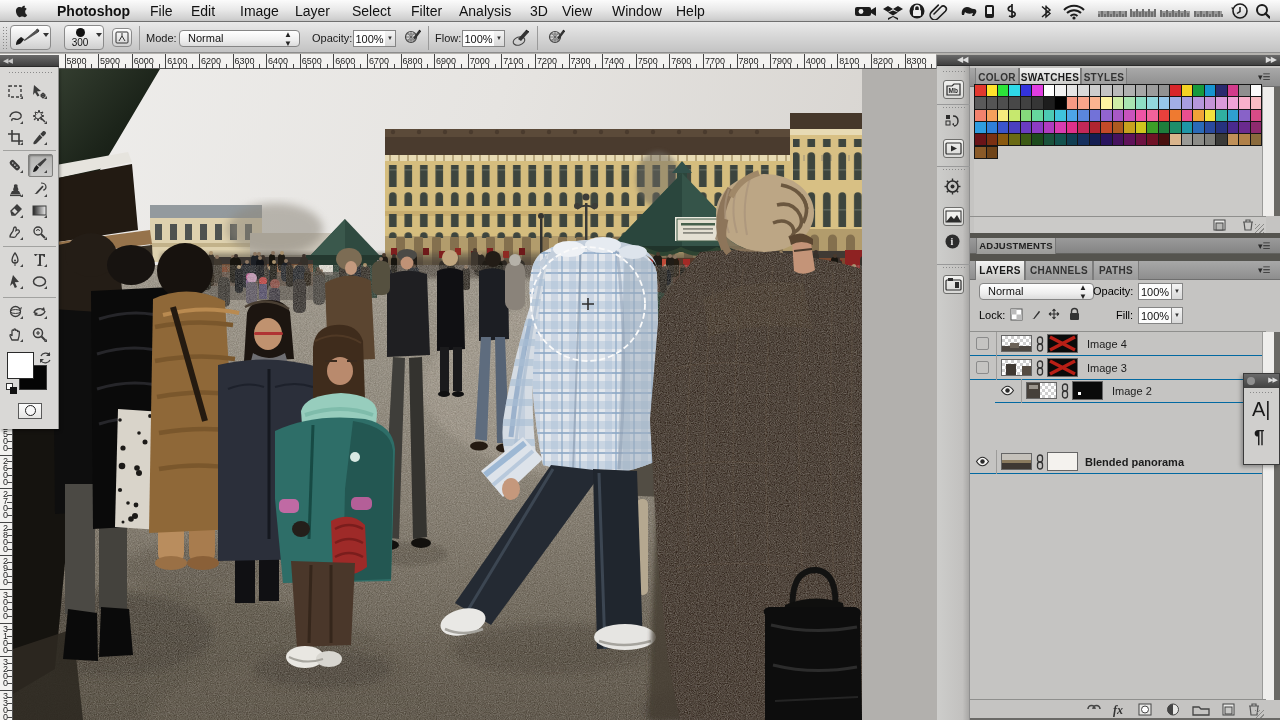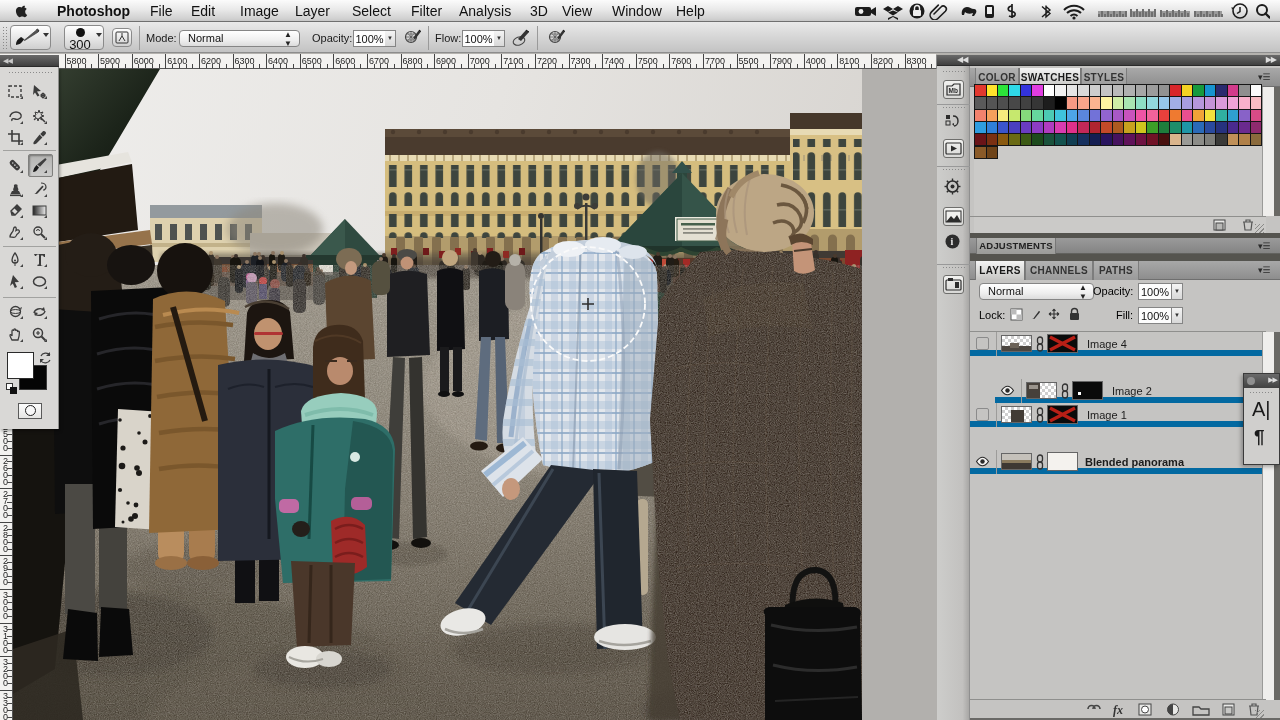--- a/index.html
+++ b/index.html
@@ -43,21 +43,21 @@
  border-left:1px solid #777;border-right:1px solid #777;}
 .tab.off{background:linear-gradient(#b2b2b2,#9a9a9a);border-left:1px solid #7d7d7d;
  border-right:1px solid #7d7d7d;color:#333;}
 .flyout{position:absolute;right:6px;width:16px;height:10px;color:#2a2a2a;font-size:9px;}
 .combo{position:absolute;background:linear-gradient(#ffffff,#efefef 60%,#dcdcdc);
  border:1px solid #858585;border-radius:4px;font-size:11px;color:#111;}
 .numbox{position:absolute;background:#fdfdfd;border:1px solid #858585;
  font-size:11px;color:#111;text-align:center;}
 .numarr{position:absolute;background:linear-gradient(#f4f4f4,#d8d8d8);
  border:1px solid #858585;border-left:none;font-size:6px;color:#333;text-align:center;}
-.lrow{position:absolute;left:0;width:292px;border-bottom:6px solid #0369a1;}
+.lrow{position:absolute;left:0;width:292px;border-bottom:1px solid #0369a1;}
 .lsel{background:#b0cdeb;}
 .thumb{position:absolute;width:31px;height:17px;border:1px solid #666;
  background:#fff;background-image:
   linear-gradient(45deg,#cfcfcf 25%,transparent 25%,transparent 75%,#cfcfcf 75%),
   linear-gradient(45deg,#cfcfcf 25%,transparent 25%,transparent 75%,#cfcfcf 75%);
  background-size:6px 6px;background-position:0 0,3px 3px;overflow:hidden;}
 .ltext{position:absolute;font-size:11px;color:#1c1c1c;}
 .eyebox{position:absolute;left:6px;width:13px;height:13px;border:1px solid #8b8b8b;
  border-radius:2px;}
 </style></head><body>
@@ -150,21 +150,21 @@
     <div class="abs grip" style="left:2px;top:4px;width:5px;height:23px;"></div>
     <div class="abs btn" style="left:10px;top:3px;width:41px;height:25px;"></div>
     <svg class="abs" style="left:14px;top:5px" width="28" height="21" viewBox="0 0 28 21">
       <path d="M2 18c3-.5 4.5-1 6-3l2-2.5L7 10l-2.5 2C2.5 14 2 15 2 18z" fill="#1a1a1a"></path>
       <path d="M7.5 10.5l3 2.5 12-10c1.2-1 3 .8 1.8 2l-13.5 8.5z" fill="#555" stroke="#333" stroke-width=".6"></path>
       <path d="M22.5 2.5c1.2-1 3 .8 1.8 2" fill="none" stroke="#222"></path>
     </svg>
     <div class="abs" style="left:43px;top:11px;width:0;height:0;border-left:3px solid transparent;border-right:3px solid transparent;border-top:4px solid #333;"></div>
     <div class="abs btn" style="left:64px;top:3px;width:40px;height:25px;"></div>
     <div class="abs" style="left:76px;top:6px;width:9px;height:9px;border-radius:50%;background:#111;"></div>
-    <div class="abs" style="left:68px;top:15px;width:24px;height:10px;font-size:13px;color:#111;text-align:center;">300</div>
+    <div class="abs" style="left:68px;top:15px;width:24px;height:10px;font-size:10px;color:#111;text-align:center;">300</div>
     <div class="abs" style="left:96px;top:11px;width:0;height:0;border-left:3px solid transparent;border-right:3px solid transparent;border-top:4px solid #333;"></div>
     <div class="abs btn" style="left:112px;top:6px;width:20px;height:19px;"></div>
     <svg class="abs" style="left:115px;top:9px" width="14" height="13" viewBox="0 0 14 13">
       <rect x="1" y="1" width="12" height="11" rx="1" fill="none" stroke="#333"></rect>
       <path d="M4 10l3-5 3 5M7 5v-3" stroke="#333" fill="none"></path>
     </svg>
     <div class="vline" style="left:139px;top:4px;height:24px;"></div>
     <div class="abs" style="left:146px;top:10px;">Mode:</div>
     <div class="abs combo" style="left:179px;top:8px;width:121px;height:17px;">
       <span style="position:absolute;left:8px;top:1px">Normal</span>
@@ -311,21 +311,21 @@
     <div class="tickv" style="left:682.7px;bottom:0;height:4px"></div>
     <div class="tickv" style="left:689.5px;bottom:0;height:4px"></div>
     <div class="tickv" style="left:696.2px;bottom:0;height:4px"></div>
     <div class="tickv" style="left:702.9px;top:0;height:15px"></div>
     <div class="abs" style="left:704.9px;top:2px">7700</div>
     <div class="tickv" style="left:709.6px;bottom:0;height:4px"></div>
     <div class="tickv" style="left:716.3px;bottom:0;height:4px"></div>
     <div class="tickv" style="left:723.1px;bottom:0;height:4px"></div>
     <div class="tickv" style="left:729.8px;bottom:0;height:4px"></div>
     <div class="tickv" style="left:736.5px;top:0;height:15px"></div>
-    <div class="abs" style="left:738.5px;top:2px">5500</div>
+    <div class="abs" style="left:738.5px;top:2px">7800</div>
     <div class="tickv" style="left:743.2px;bottom:0;height:4px"></div>
     <div class="tickv" style="left:749.9px;bottom:0;height:4px"></div>
     <div class="tickv" style="left:756.7px;bottom:0;height:4px"></div>
     <div class="tickv" style="left:763.4px;bottom:0;height:4px"></div>
     <div class="tickv" style="left:770.1px;top:0;height:15px"></div>
     <div class="abs" style="left:772.1px;top:2px">7900</div>
     <div class="tickv" style="left:776.8px;bottom:0;height:4px"></div>
     <div class="tickv" style="left:783.5px;bottom:0;height:4px"></div>
     <div class="tickv" style="left:790.3px;bottom:0;height:4px"></div>
     <div class="tickv" style="left:797.0px;bottom:0;height:4px"></div>
@@ -1403,57 +1403,58 @@
         <rect x="1.5" y="8" width="5" height="7" rx="2.5" fill="none" stroke="#333" stroke-width="1.3"></rect>
       </svg>
       <div class="abs" style="left:77px;top:2px;width:31px;height:19px;border:1px solid #666;background:#050505;overflow:hidden">
         <div class="abs" style="left:0;top:0;width:29px;height:17px;background:#0a0a0a"></div>
         <svg width="29" height="17" style="position:absolute" viewBox="0 0 29 17">
           <path d="M2 2L27 15M27 2L2 15" stroke="#b81f16" stroke-width="3.4"></path>
         </svg>
       </div>
       <div class="ltext" style="left:117px;top:6px;font-weight:normal">Image 4</div>
     </div>
+    <div class="abs lrow" style="top:290px;height:24px;">
+      <div class="eyebox" style="top:5px"></div>
+      <div class="abs" style="left:26px;top:0;width:1px;height:24px;background:#9d9c9a;"></div>
+      <div class="thumb" style="left:31px;top:3px">
+        <div class="abs" style="left:4px;top:4px;width:10px;height:11px;background:#3e3832;"></div>
+        <div class="abs" style="left:20px;top:6px;width:9px;height:9px;background:#554c42;"></div>
+      </div>
+      <svg width="8" height="16" viewBox="0 0 8 16" style="position:absolute;left:66px;top:4px">
+        <rect x="1.5" y="1" width="5" height="7" rx="2.5" fill="none" stroke="#333" stroke-width="1.3"></rect>
+        <rect x="1.5" y="8" width="5" height="7" rx="2.5" fill="none" stroke="#333" stroke-width="1.3"></rect>
+      </svg>
+      <div class="abs" style="left:77px;top:2px;width:31px;height:19px;border:1px solid #666;background:#050505;overflow:hidden">
+        <div class="abs" style="left:0;top:0;width:29px;height:17px;background:#0a0a0a"></div>
+        <svg width="29" height="17" style="position:absolute" viewBox="0 0 29 17">
+          <path d="M2 2L27 15M27 2L2 15" stroke="#b81f16" stroke-width="3.4"></path>
+        </svg>
+      </div>
+      <div class="ltext" style="left:117px;top:6px;font-weight:normal">Image 3</div>
+    </div>
     <div class="abs lrow" style="top:313px;height:24px;margin-left:25px;">
       <svg width="15" height="11" viewBox="0 0 15 11" style="position:absolute;left:5px;top:6px">
         <path d="M1.5 5.5C3.5 2.5 5.5 1.2 7.5 1.2s4 1.3 6 4.3c-2 3-4 4.3-6 4.3s-4-1.3-6-4.3z" fill="#f4f3f1" stroke="#2a2a2a" stroke-width="1.1"></path>
         <circle cx="7.5" cy="5.5" r="2.2" fill="#2a2a2a"></circle>
       </svg>
       <div class="abs" style="left:26px;top:0;width:1px;height:24px;background:#9d9c9a;"></div>
       <div class="thumb" style="left:31px;top:3px">
         <div class="abs" style="left:0;top:0;width:13px;height:17px;background:#46403a;"></div>
         <div class="abs" style="left:2px;top:2px;width:9px;height:4px;background:#9a948c;"></div>
       </div>
       <svg width="8" height="16" viewBox="0 0 8 16" style="position:absolute;left:66px;top:4px">
         <rect x="1.5" y="1" width="5" height="7" rx="2.5" fill="none" stroke="#333" stroke-width="1.3"></rect>
         <rect x="1.5" y="8" width="5" height="7" rx="2.5" fill="none" stroke="#333" stroke-width="1.3"></rect>
       </svg>
       <div class="abs" style="left:77px;top:2px;width:31px;height:19px;border:1px solid #666;background:#050505;overflow:hidden">
         <div class="abs" style="left:0;top:0;width:29px;height:17px;background:#0a0a0a"></div>
         <div class="abs" style="left:5px;top:10px;width:3px;height:3px;background:#fff"></div>
       </div>
       <div class="ltext" style="left:117px;top:6px;font-weight:normal">Image 2</div>
-    </div>
-    <div class="abs lrow" style="top:337px;height:24px;">
-      <div class="eyebox" style="top:5px"></div>
-      <div class="abs" style="left:26px;top:0;width:1px;height:24px;background:#9d9c9a;"></div>
-      <div class="thumb" style="left:31px;top:3px">
-        <div class="abs" style="left:9px;top:3px;width:13px;height:12px;background:#423c36;"></div>
-      </div>
-      <svg width="8" height="16" viewBox="0 0 8 16" style="position:absolute;left:66px;top:4px">
-        <rect x="1.5" y="1" width="5" height="7" rx="2.5" fill="none" stroke="#333" stroke-width="1.3"></rect>
-        <rect x="1.5" y="8" width="5" height="7" rx="2.5" fill="none" stroke="#333" stroke-width="1.3"></rect>
-      </svg>
-      <div class="abs" style="left:77px;top:2px;width:31px;height:19px;border:1px solid #666;background:#050505;overflow:hidden">
-        <div class="abs" style="left:0;top:0;width:29px;height:17px;background:#0a0a0a"></div>
-        <svg width="29" height="17" style="position:absolute" viewBox="0 0 29 17">
-          <path d="M2 2L27 15M27 2L2 15" stroke="#b81f16" stroke-width="3.4"></path>
-        </svg>
-      </div>
-      <div class="ltext" style="left:117px;top:6px;font-weight:normal">Image 1</div>
     </div>
     <div class="abs lrow" style="top:384px;height:24px;">
       <svg width="15" height="11" viewBox="0 0 15 11" style="position:absolute;left:5px;top:6px">
         <path d="M1.5 5.5C3.5 2.5 5.5 1.2 7.5 1.2s4 1.3 6 4.3c-2 3-4 4.3-6 4.3s-4-1.3-6-4.3z" fill="#f4f3f1" stroke="#2a2a2a" stroke-width="1.1"></path>
         <circle cx="7.5" cy="5.5" r="2.2" fill="#2a2a2a"></circle>
       </svg>
       <div class="abs" style="left:26px;top:0;width:1px;height:24px;background:#9d9c9a;"></div>
       <div class="thumb" style="left:31px;top:3px">
         <div class="abs" style="left:0;top:0;width:29px;height:17px;background:#3e3833;"></div>
         <div class="abs" style="left:0;top:0;width:29px;height:6px;background:#c5c1ba;"></div>

